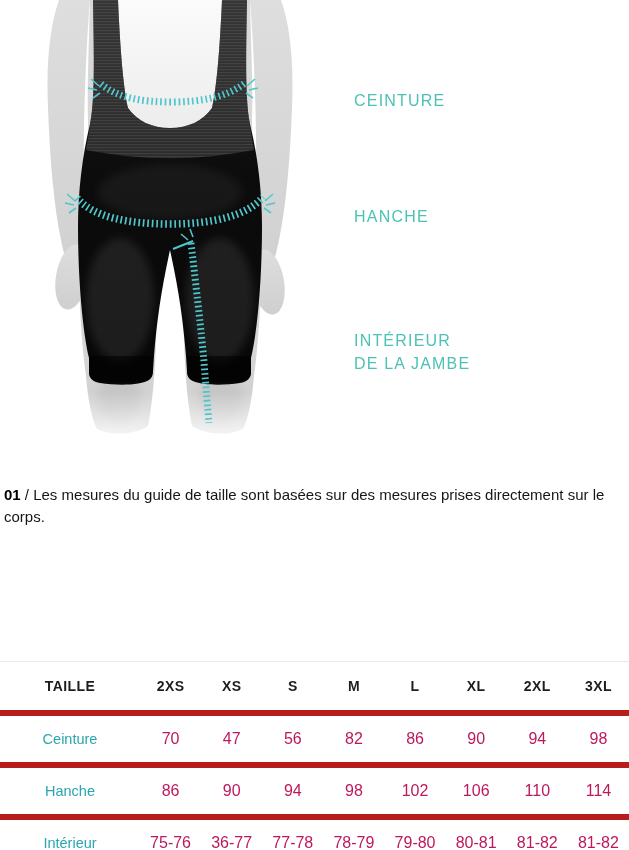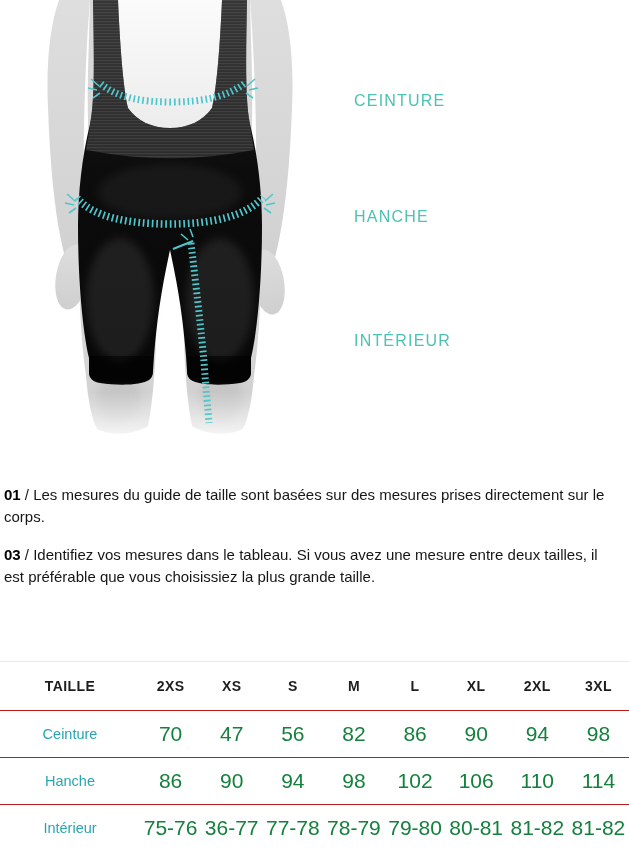--- a/index.html
+++ b/index.html
@@ -29,27 +29,27 @@
   .instr { margin:0 0 16px 0; }
   .instr strong { font-weight:700; color:#000; }
 
   
   .size-table {
     position:absolute; left:0; top:661px; width:629px;
     border-collapse:collapse; table-layout:fixed;
   }
   .size-table th, .size-table td {
     text-align:center; vertical-align:middle; padding:0;
-    border-bottom:1px solid #b91c1c;
+    border-bottom:6px solid #b91c1c;
   }
   .size-table thead th {
     height:48px; font-size:14px; font-weight:700; color:#1d1d1d;
     letter-spacing:0.4px; border-top:1px solid #e9e9e9;
   }
-  .size-table tbody td { height:46px; font-size:21px; color:#15803d; }
+  .size-table tbody td { height:46px; font-size:16px; color:#be185d; }
   .size-table tbody td.rowlabel { color:#2aa6b0; font-size:14.5px; }
 </style>
 </head>
 <body>
 
 <div class="page">
 
   <svg class="figure-svg" width="340" height="460" viewBox="0 0 340 460">
     <defs>
       <linearGradient id="skinGrad" x1="0" y1="0" x2="0" y2="1">
@@ -133,25 +133,25 @@
   </svg>
 
   <div class="m-label m-label-ceinture">
     <div>CEINTURE</div>
   </div>
   <div class="m-label m-label-hanche">
     <div>HANCHE</div>
   </div>
   <div class="m-label m-label-interieur">
     <div>INTÉRIEUR</div>
+    <div>DE LA JAMBE</div>
   </div>
 
   <div class="instructions">
     <p class="instr"><strong>01</strong><span> / Les mesures du guide de taille sont basées sur des mesures prises directement sur le corps.</span></p>
-    <p class="instr"><strong>03</strong><span> / Identifiez vos mesures dans le tableau. Si vous avez une mesure entre deux tailles, il est préférable que vous choisissiez la plus grande taille.</span></p>
   </div>
 
   <table class="size-table">
     <colgroup>
         <col style="width:140px">
         <col>
         <col>
         <col>
         <col>
         <col>

